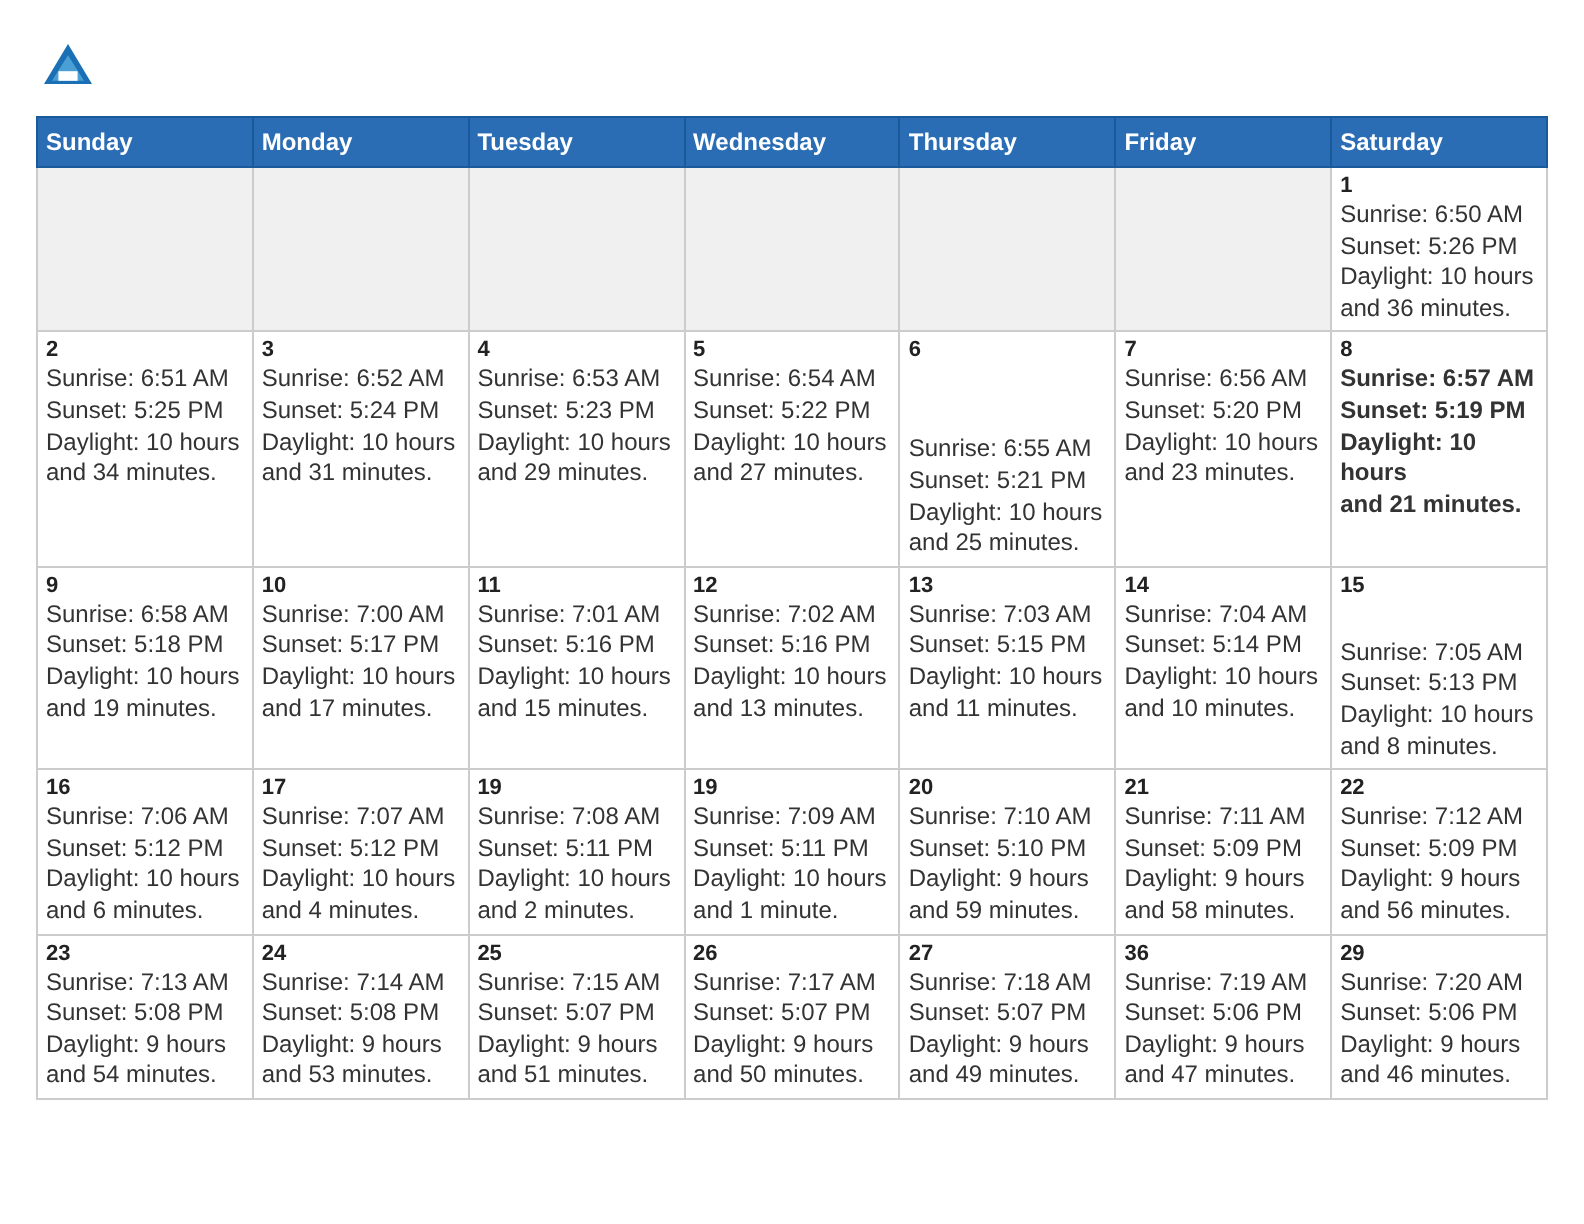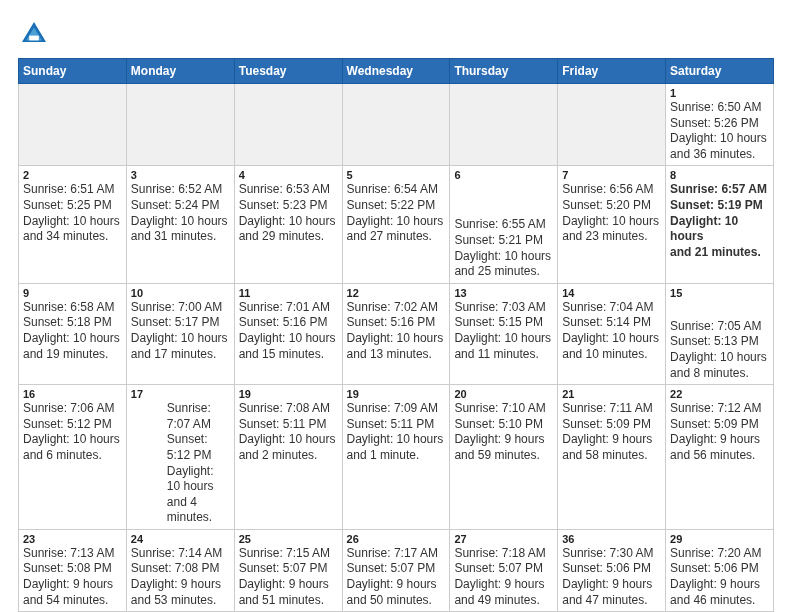--- a/index.html
+++ b/index.html
@@ -248,21 +248,21 @@
         <tr>
           <td>
             <span class="day-num">16</span>
             <div class="day-info" style="white-space: pre-line;">Sunrise: 7:06 AM
 Sunset: 5:12 PM
 Daylight: 10 hours
 and 6 minutes.</div>
           </td>
           <td>
             <span class="day-num">17</span>
-            <div class="day-info" style="white-space: pre-line; margin-left: 36px;">Sunrise: 7:07 AM
+            <div class="day-info" style="white-space: pre-line;">Sunrise: 7:07 AM
 Sunset: 5:12 PM
 Daylight: 10 hours
 and 4 minutes.</div>
           </td>
           <td>
             <span class="day-num">19</span>
             <div class="day-info" style="white-space: pre-line;">Sunrise: 7:08 AM
 Sunset: 5:11 PM
 Daylight: 10 hours
 and 2 minutes.</div>
@@ -300,21 +300,21 @@
           <td>
             <span class="day-num">23</span>
             <div class="day-info" style="white-space: pre-line;">Sunrise: 7:13 AM
 Sunset: 5:08 PM
 Daylight: 9 hours
 and 54 minutes.</div>
           </td>
           <td>
             <span class="day-num">24</span>
             <div class="day-info" style="white-space: pre-line;">Sunrise: 7:14 AM
-Sunset: 7:08 PM
+Sunset: 5:08 PM
 Daylight: 9 hours
 and 53 minutes.</div>
           </td>
           <td>
             <span class="day-num">25</span>
             <div class="day-info" style="white-space: pre-line;">Sunrise: 7:15 AM
 Sunset: 5:07 PM
 Daylight: 9 hours
 and 51 minutes.</div>
           </td>
@@ -327,21 +327,21 @@
           </td>
           <td>
             <span class="day-num">27</span>
             <div class="day-info" style="white-space: pre-line;">Sunrise: 7:18 AM
 Sunset: 5:07 PM
 Daylight: 9 hours
 and 49 minutes.</div>
           </td>
           <td>
             <span class="day-num">36</span>
-            <div class="day-info" style="white-space: pre-line;">Sunrise: 7:30 AM
+            <div class="day-info" style="white-space: pre-line;">Sunrise: 7:19 AM
 Sunset: 5:06 PM
 Daylight: 9 hours
 and 47 minutes.</div>
           </td>
           <td>
             <span class="day-num">29</span>
             <div class="day-info" style="white-space: pre-line;">Sunrise: 7:20 AM
 Sunset: 5:06 PM
 Daylight: 9 hours
 and 46 minutes.</div>

